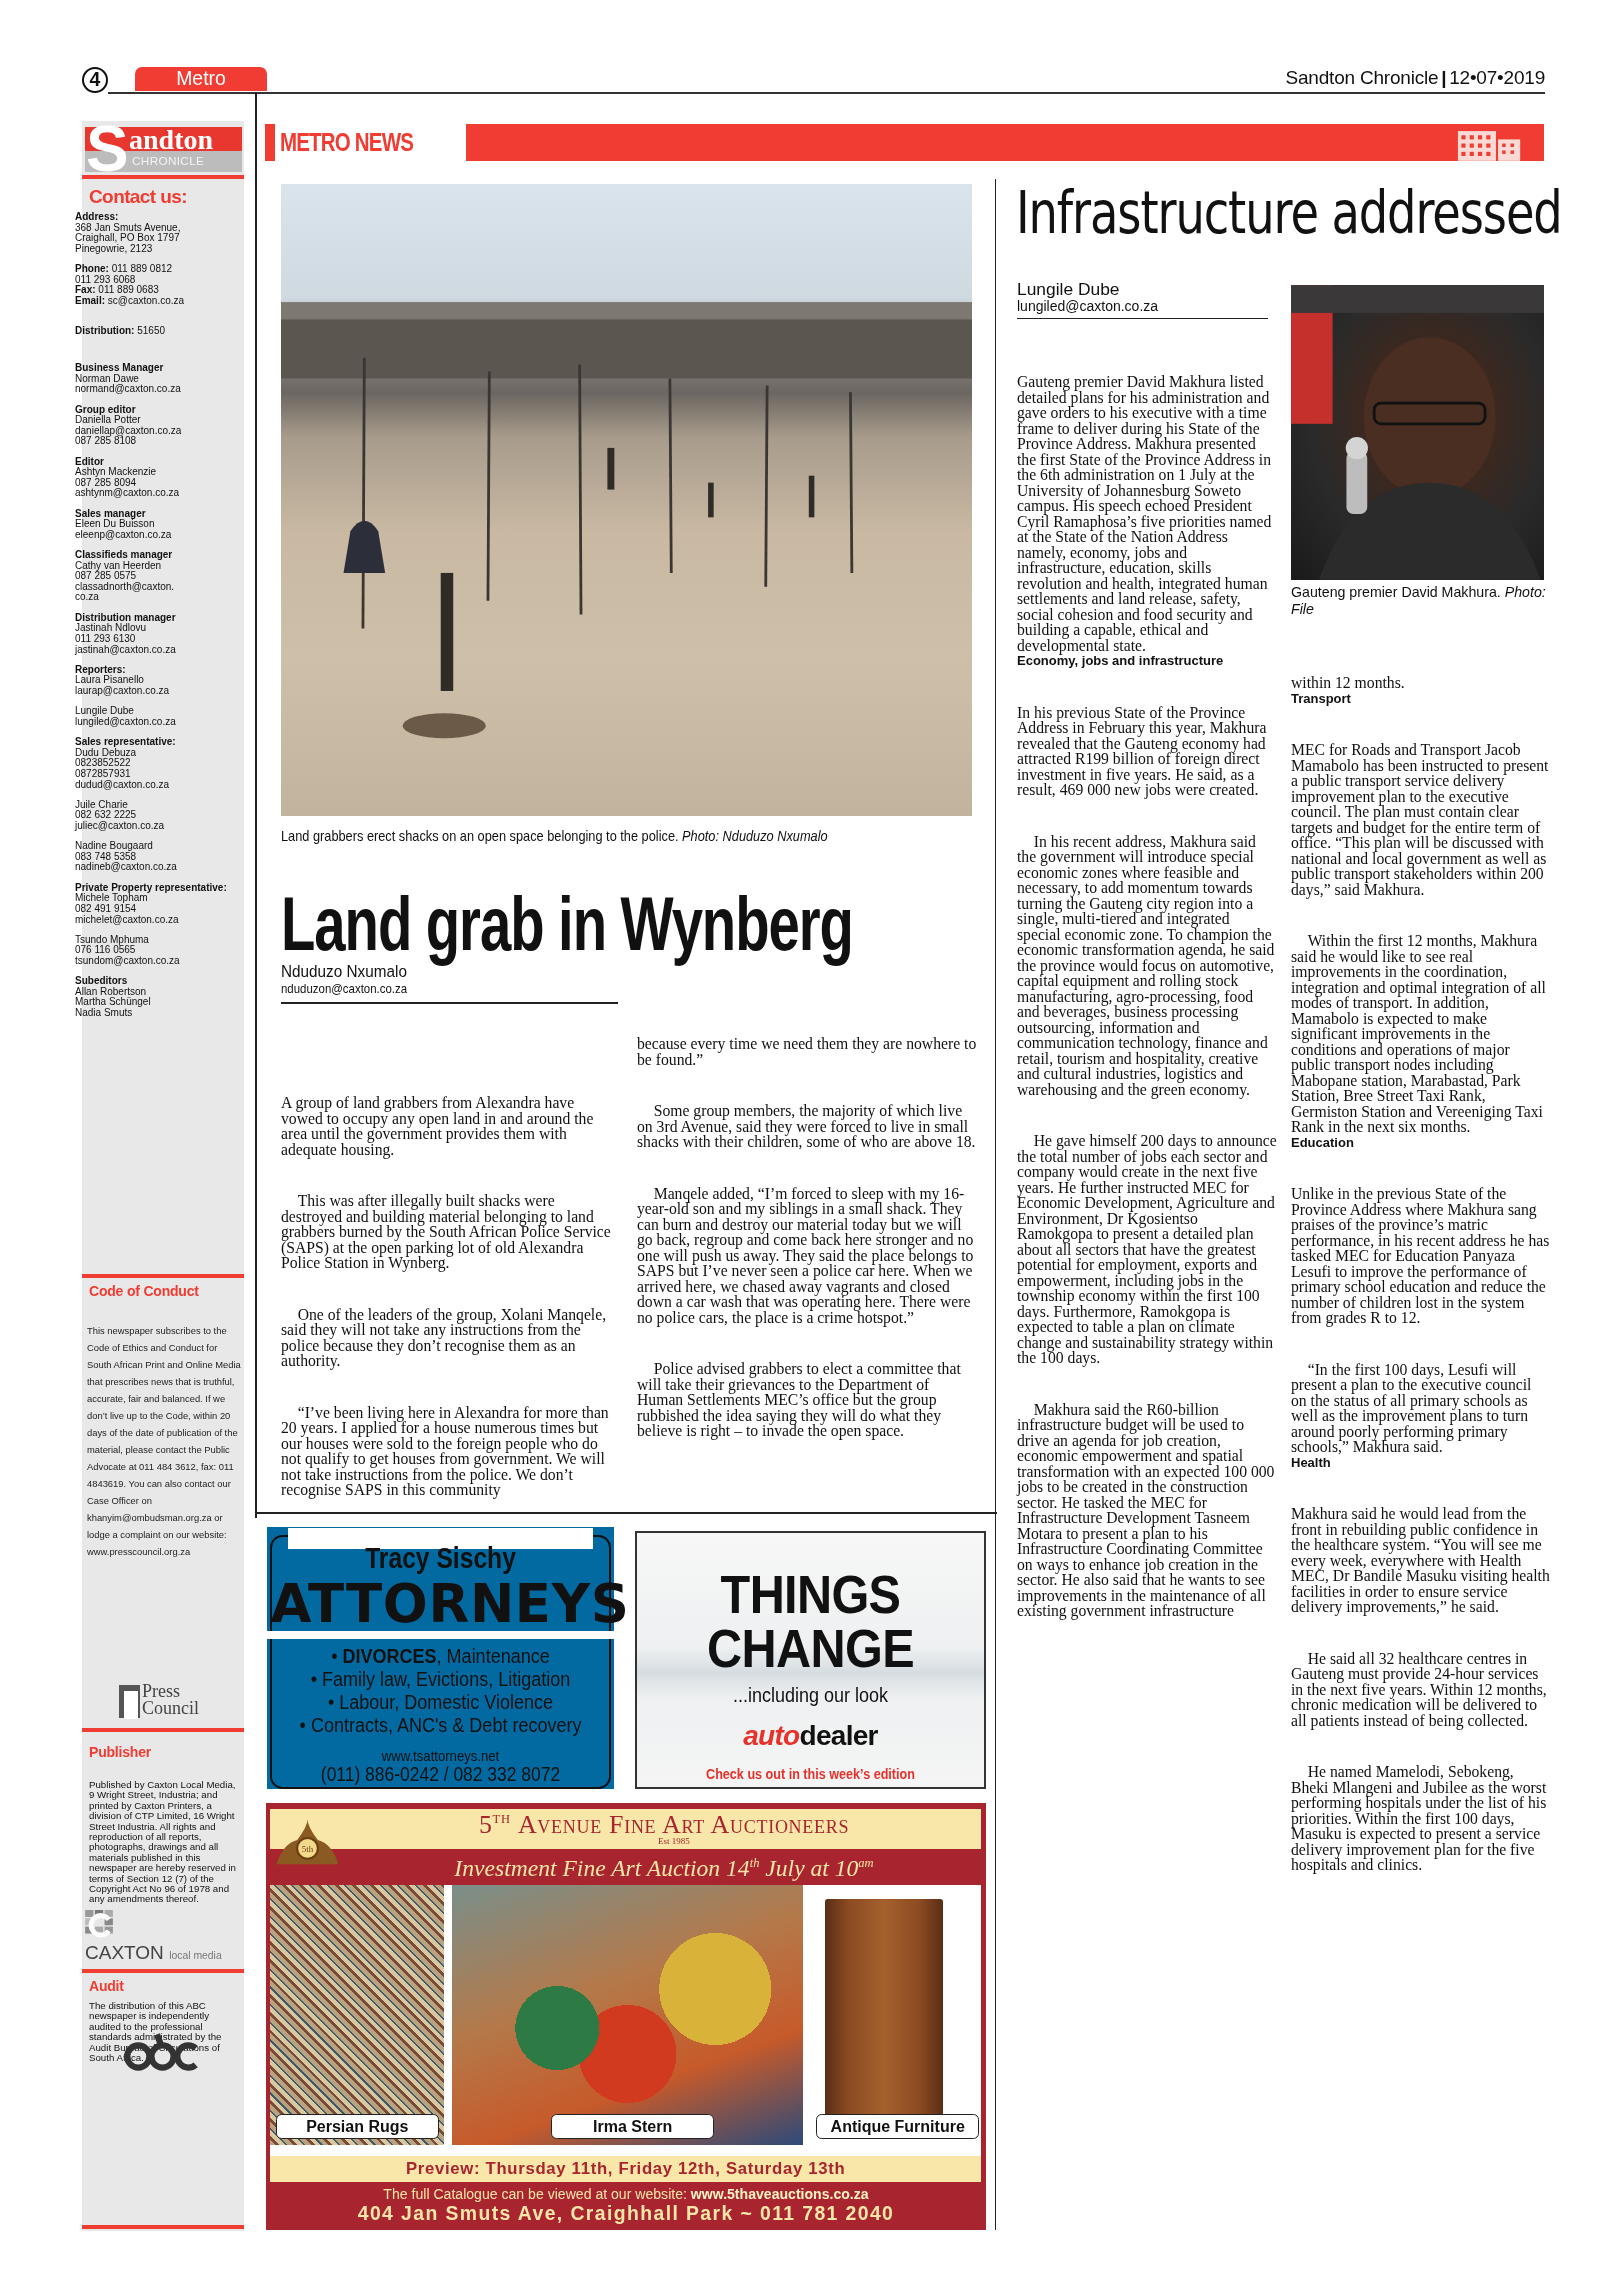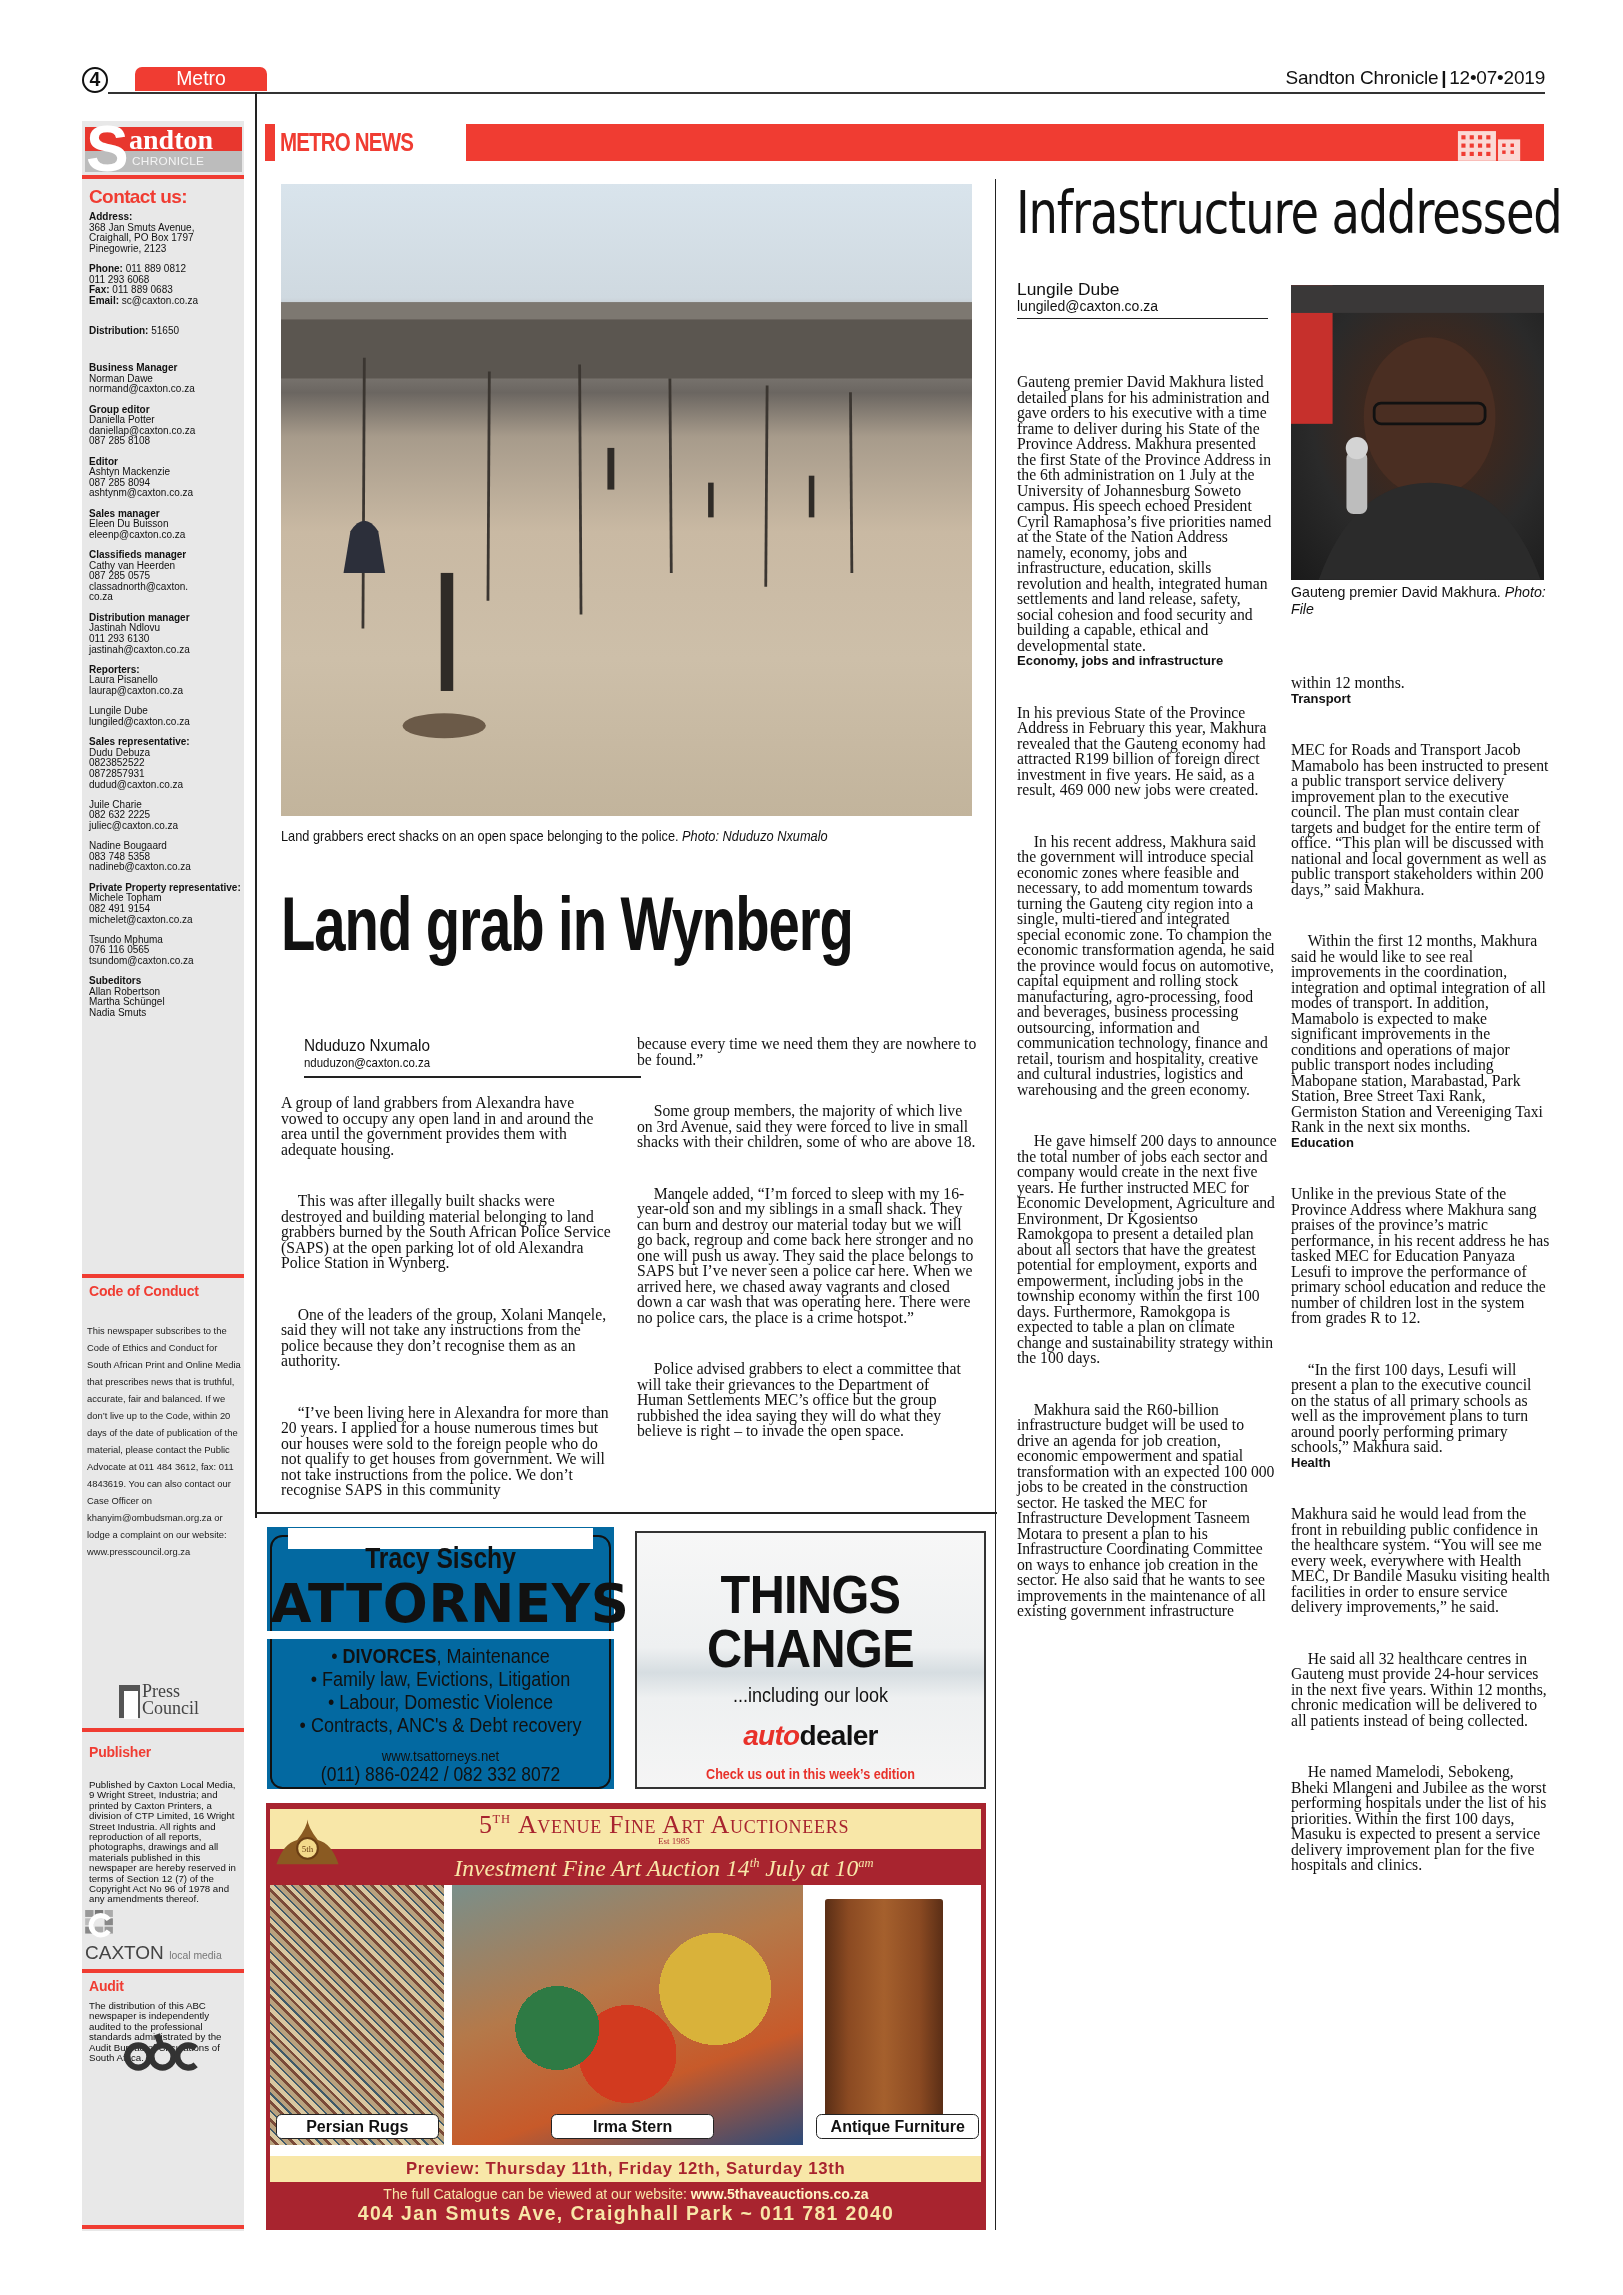--- a/index.html
+++ b/index.html
@@ -18,21 +18,21 @@
 
   
   .sidebar { left: 82px; top: 121px; width: 162px; height: 2110px; background: #e8e8e8; }
   .logo-red { left: 85px; top: 127px; width: 157px; height: 23.6px; background: #e8372e; }
   .logo-grey { left: 85px; top: 151px; width: 157px; height: 21px; background: #bcbcbc; }
   .logo-S { left: 86px; top: 117px; font-size: 64px; font-weight: bold; color: #fff; font-family: "Liberation Sans", sans-serif; line-height: 1; }
   .logo-andton { left: 129px; top: 126px; font-size: 28px; font-weight: bold; color: #fff; font-family: "Liberation Serif", serif; line-height: 1; letter-spacing: 0px; }
   .logo-chron { left: 132px; top: 154px; font-size: 11.8px; color: #f4f4f4; letter-spacing: 0.3px; }
   .red-rule { height: 4.2px; background: #f03c32; left: 82px; width: 162px; }
 
-  .sb-text { left: 89px; width: 154px; font-size: 10px; line-height: 10.6px; color: #111; }
+  .sb-text { left: 75px; width: 154px; font-size: 10px; line-height: 10.6px; color: #111; }
   .sb-text b { font-weight: bold; }
   .sb-block { margin-bottom: 9.7px; }
   .contact-title { left: 89px; top: 186px; font-size: 19px; font-weight: bold; color: #f03c32; letter-spacing: -0.6px; }
   .sb-red-title { font-size: 14px; font-weight: bold; color: #f03c32; left: 89px; letter-spacing: -0.2px; }
   .coc-text { left: 87px; top: 1322px; width: 157px; font-size: 9.4px; line-height: 17px; color: #222; }
   .press-mark { left: 119px; top: 1685px; width: 21px; height: 33px; background: #555; }
   .press-mark-inner { left: 124px; top: 1691px; width: 14px; height: 28px; background: #fff; }
   .press-word { left: 142px; top: 1683px; font-family: "Liberation Serif", serif; font-size: 18px; line-height: 16.7px; color: #444; }
   .pub-text { left: 89px; top: 1780px; width: 154px; font-size: 9.7px; line-height: 10.4px; color: #111; }
   .caxton-mark { left: 85px; top: 1910px; width: 35px; height: 30.5px; }
@@ -264,21 +264,21 @@
     <path d="M100 500 q20 -30 40 0 l10 60 l-60 0z" fill="#2c2f3a"></path>
   </svg>
 </div>
 
 <div class="abs caption">
   <span>Land grabbers erect shacks on an open space belonging to the police.</span> <i>Photo: Nduduzo Nxumalo</i>
 </div>
 
 <div class="abs headline-main">Land grab in Wynberg</div>
 
-<div class="abs" style="left:281px;top:1036px;width:337px;margin-left:23px;">
+<div class="abs" style="left:281px;top:962px;width:337px;">
   <div class="byline-name">Nduduzo Nxumalo</div>
   <div class="byline-email">nduduzon@caxton.co.za</div>
   <div class="byline-rule" style="margin-top:4.2px;width:337px;"></div>
 </div>
 
 <div class="abs body-col" id="lg-col1" style="left:281px;top:1059px;width:337px;">
     <p>A group of land grabbers from Alexandra have vowed to occupy any open land in and around the area until the government provides them with adequate housing.</p>
     <p class="ind">This was after illegally built shacks were destroyed and building material belonging to land grabbers burned by the South African Police Service (SAPS) at the open parking lot of old Alexandra Police Station in Wynberg.</p>
     <p class="ind">One of the leaders of the group, Xolani Manqele, said they will not take any instructions from the police because they don’t recognise them as an authority.</p>
     <p class="ind">“I’ve been living here in Alexandra for more than 20 years. I applied for a house numerous times but our houses were sold to the foreign people who do not qualify to get houses from government. We will not take instructions from the police. We don’t recognise SAPS in this community</p>

